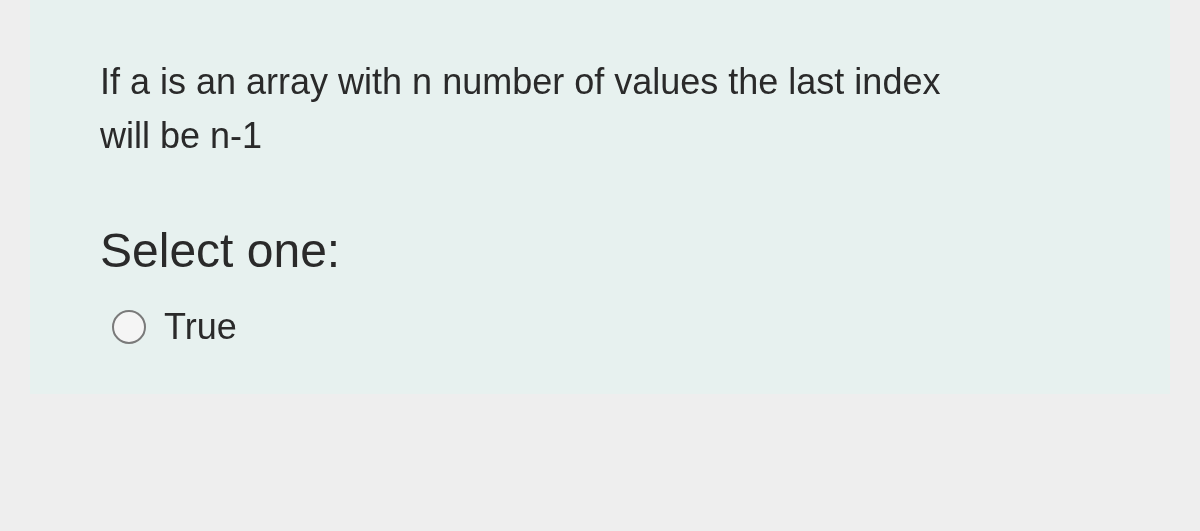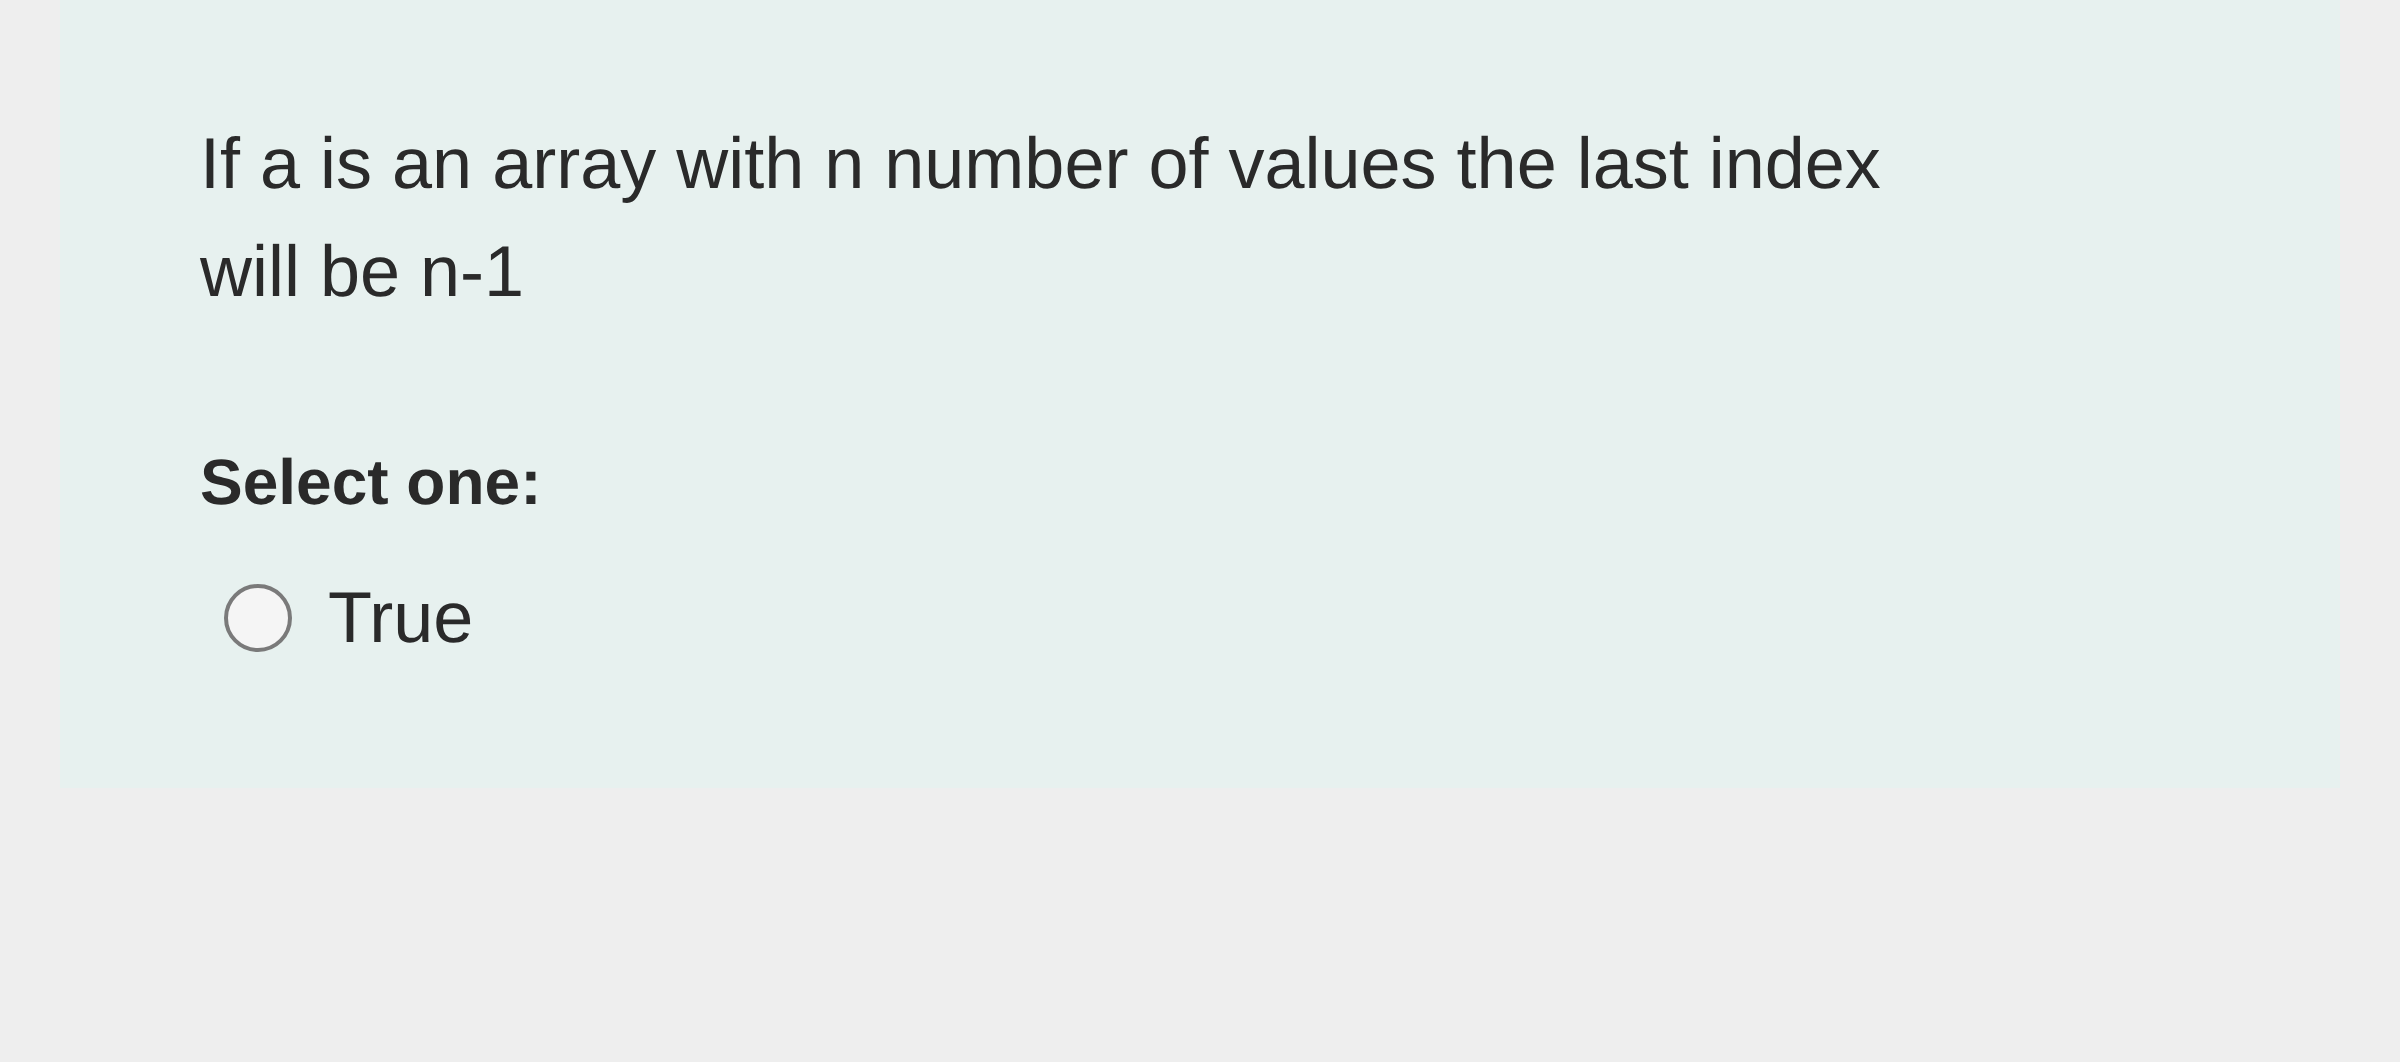--- a/index.html
+++ b/index.html
@@ -25,23 +25,23 @@
     }
     .question-text {
       font-size: 36px;
       color: #2a2a2a;
       line-height: 1.5;
       font-weight: 400;
       margin-bottom: 60px;
       max-width: 900px;
     }
     .select-label {
-      font-size: 32px;
+      font-size: 48px;
       color: #2a2a2a;
-      font-weight: 700;
+      font-weight: 400;
       margin-bottom: 28px;
     }
     .options {
       display: flex;
       flex-direction: column;
       gap: 32px;
       padding-left: 12px;
     }
     .option {
       display: flex;

